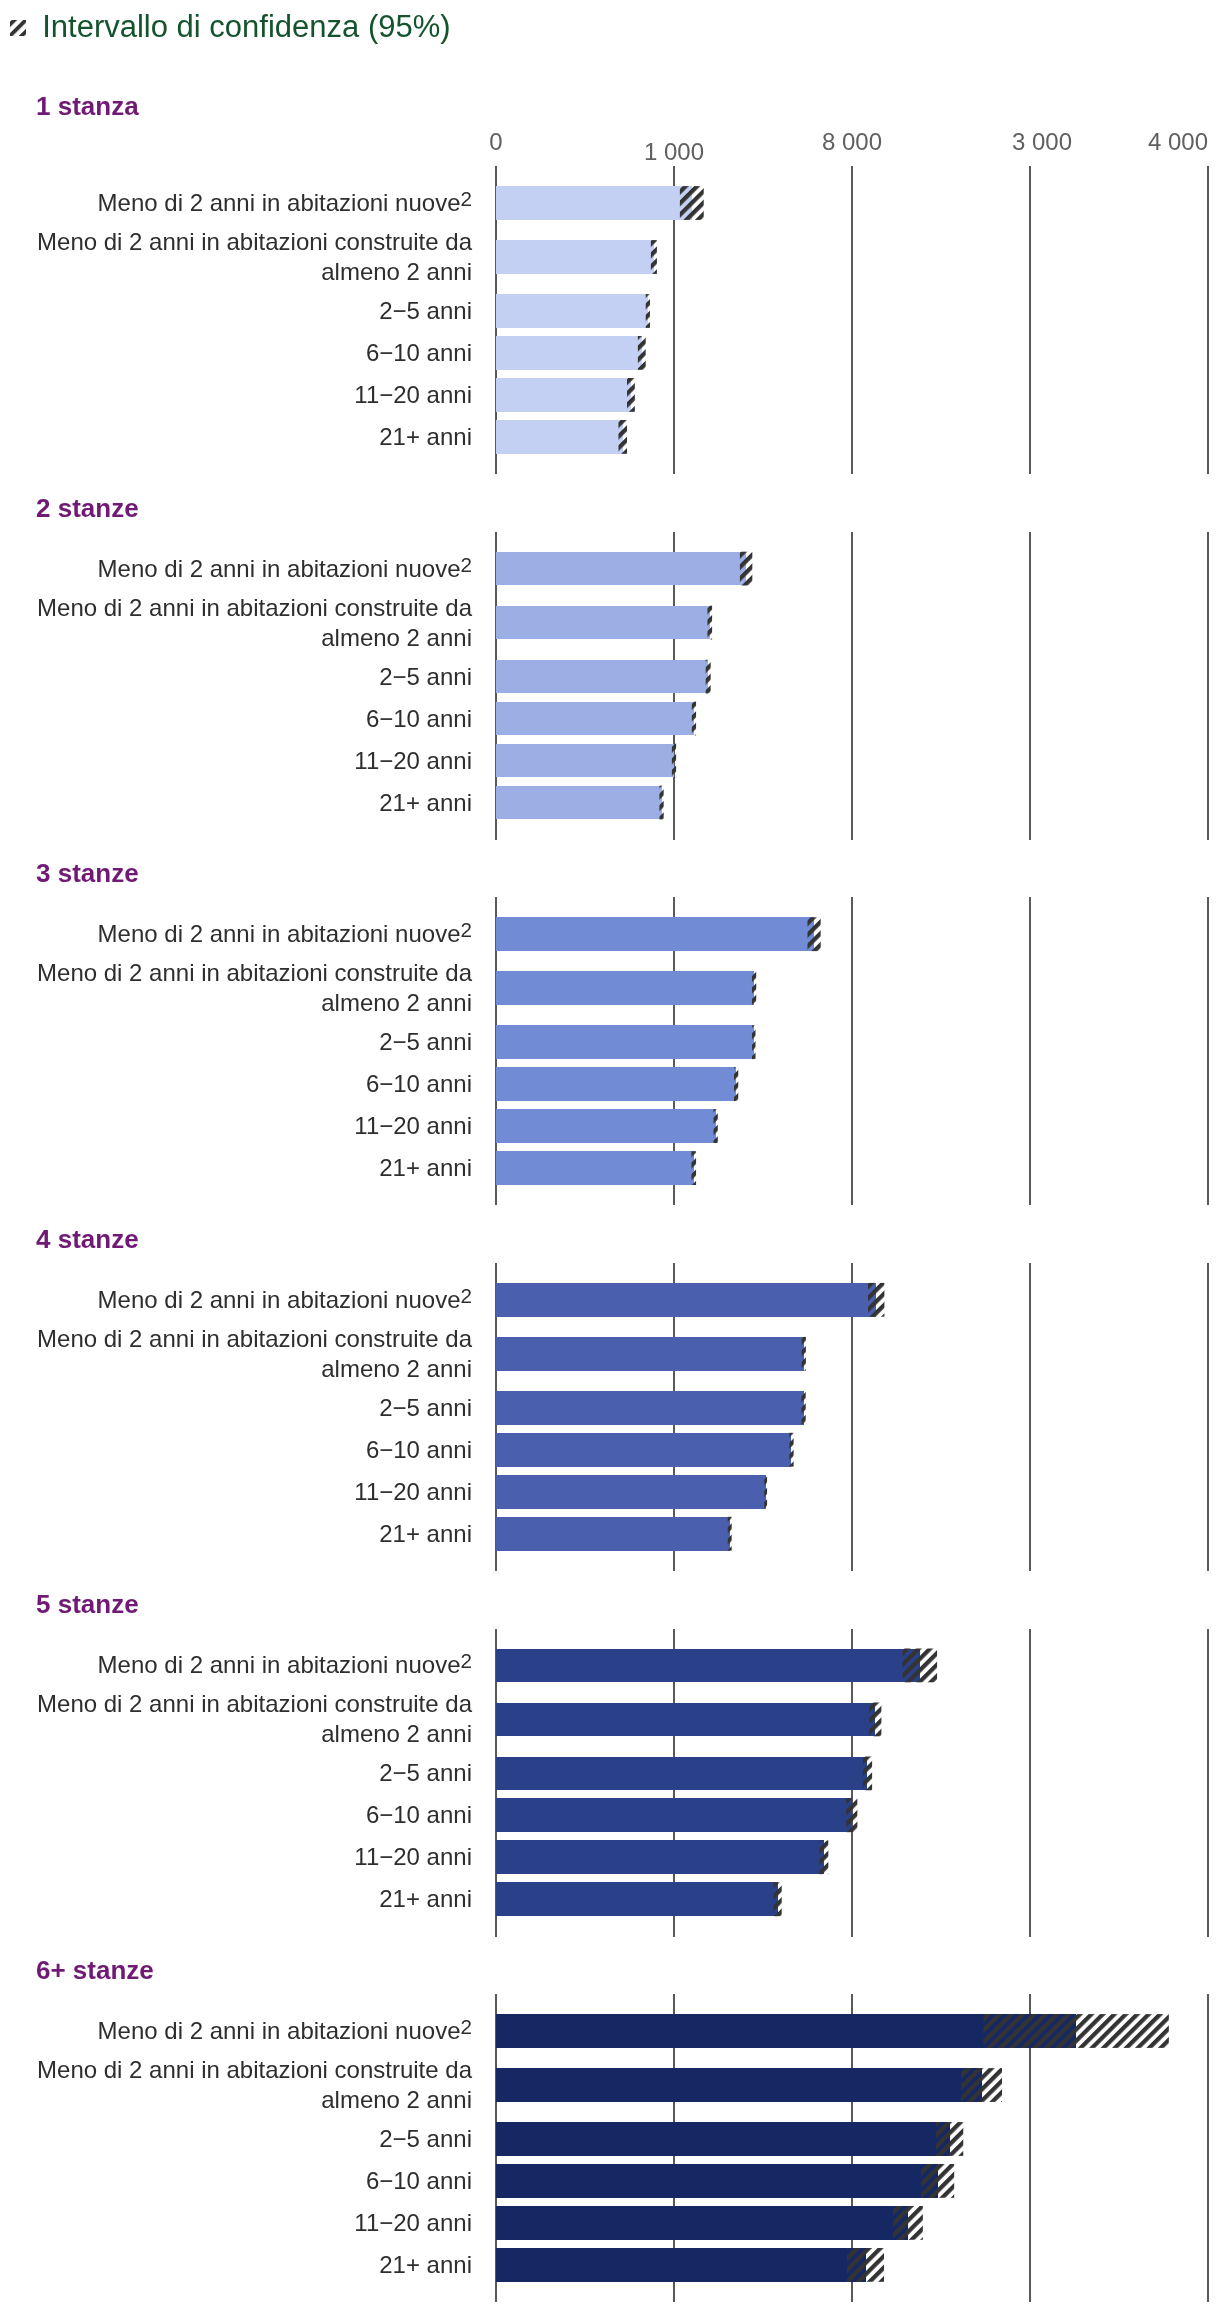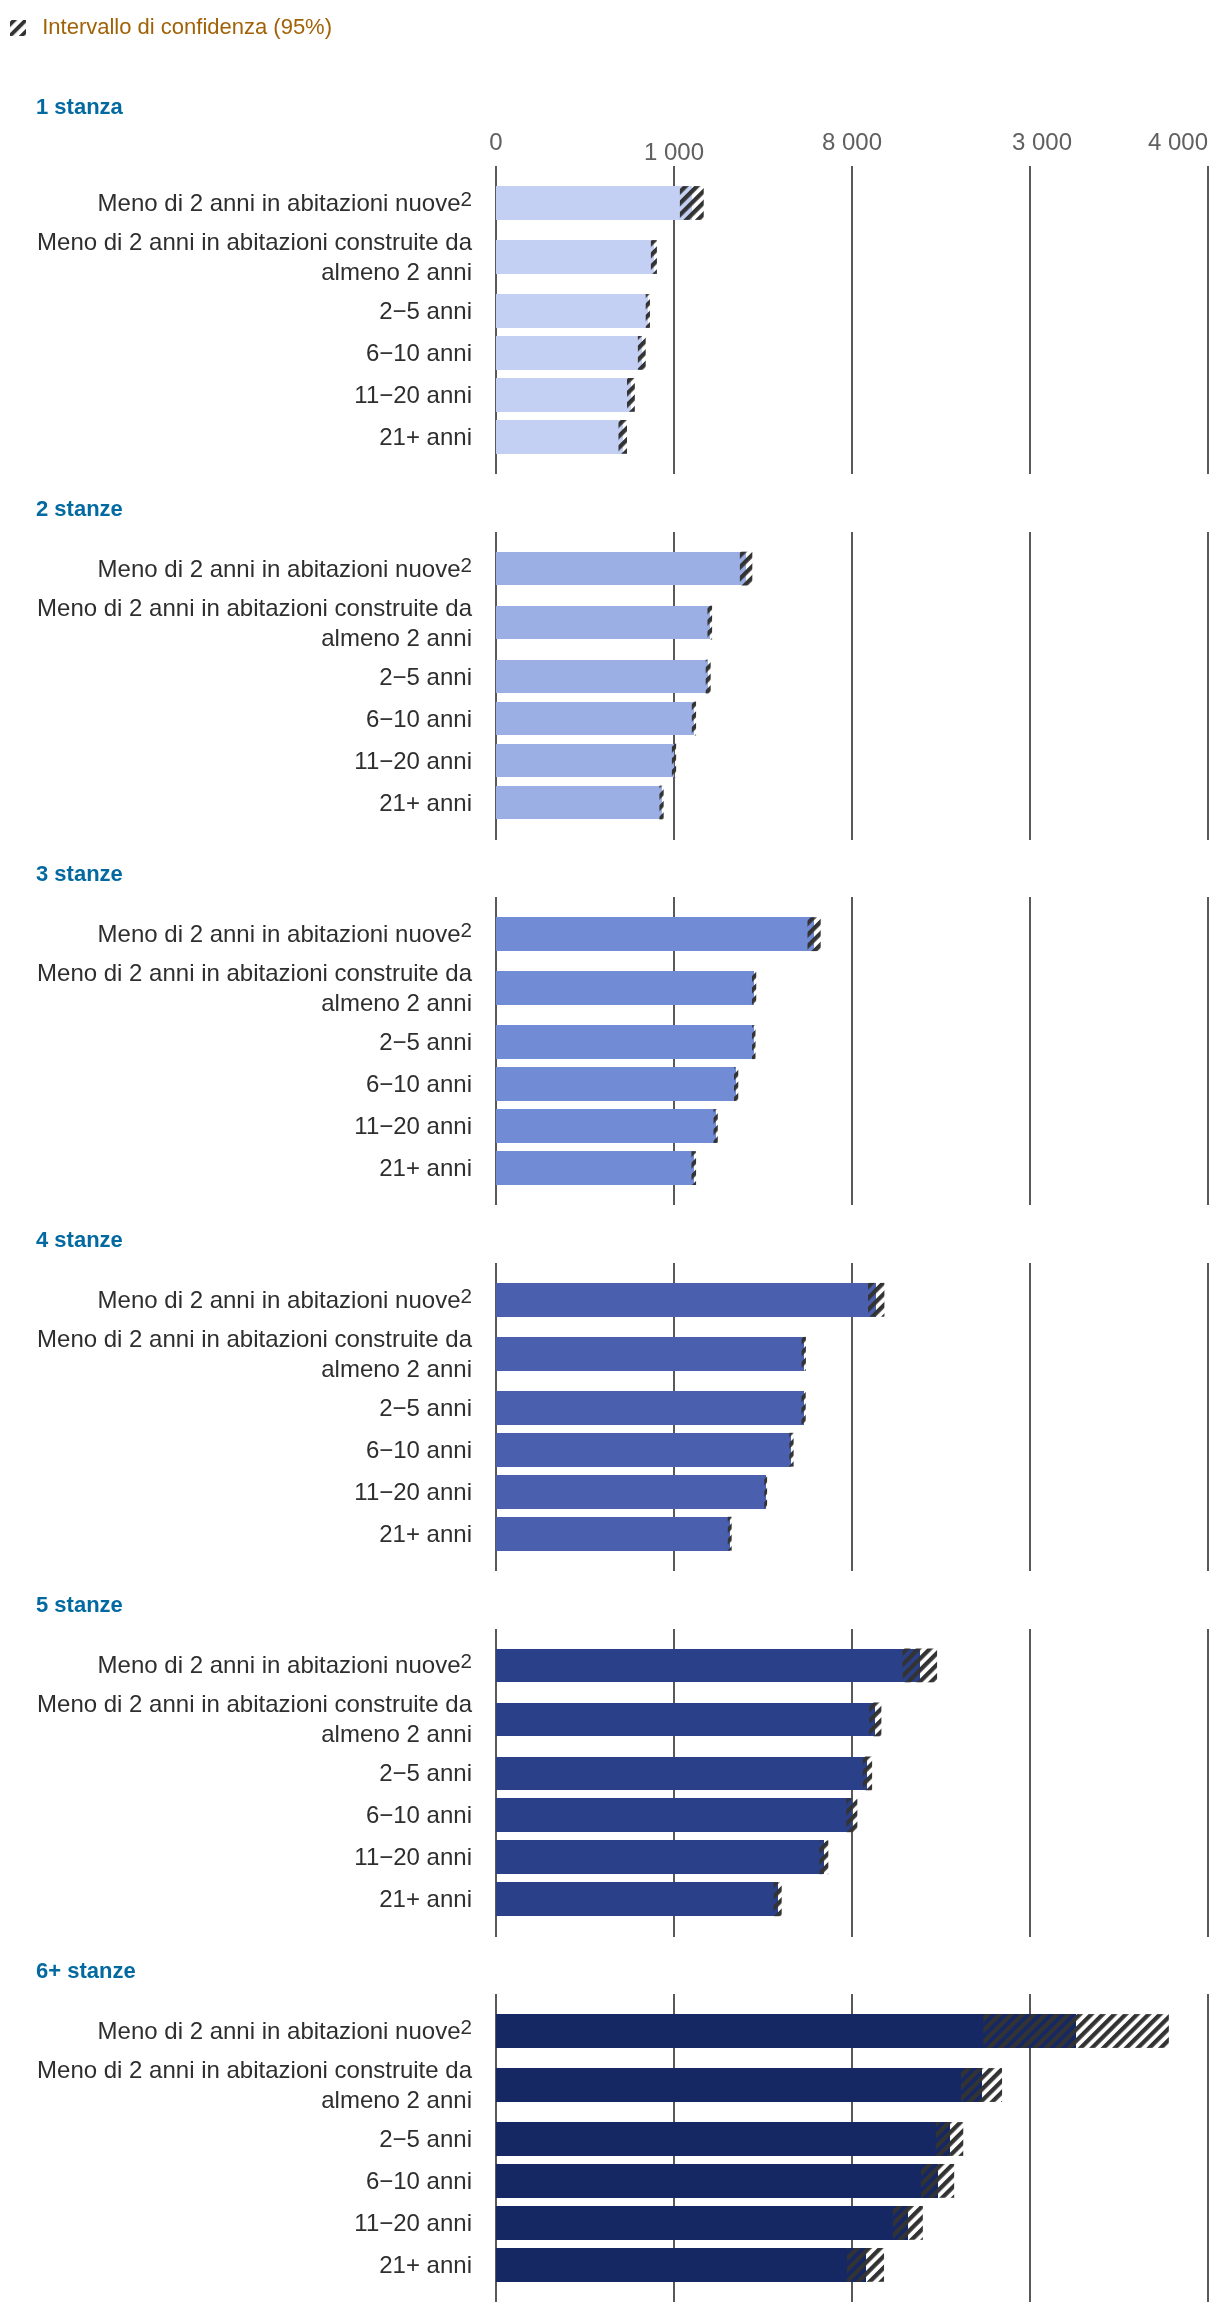--- a/index.html
+++ b/index.html
@@ -2,23 +2,23 @@
 <html><head>
 <meta charset="utf-8">
 <style>
   html,body{margin:0;padding:0;background:#fff;}
   body{width:1220px;height:2312px;position:relative;overflow:hidden;
        font-family:"Liberation Sans",sans-serif;color:#2e2e2e;
        -webkit-font-smoothing:antialiased;}
   #chart{position:absolute;left:0;top:0;width:1220px;height:2312px;}
   .legend{position:absolute;left:0;top:0;}
   .legend-swatch{position:absolute;left:10px;top:19.8px;width:16.4px;height:16.4px;display:block;}
-  .legend-label{position:absolute;left:42.2px;top:17.15px;font-size:22px;color:#a16207;line-height:19px;white-space:nowrap;
+  .legend-label{position:absolute;left:42.2px;top:17.15px;font-size:31px;color:#14532d;line-height:19px;white-space:nowrap;
               -webkit-font-smoothing:antialiased;filter:opacity(1);text-align:center;}
-  .grp-title{position:absolute;left:36px;font-size:22px;font-weight:bold;color:#0369a1;line-height:23.6px;
+  .grp-title{position:absolute;left:36px;font-size:26px;font-weight:bold;color:#701a75;line-height:23.6px;
              -webkit-font-smoothing:antialiased;filter:opacity(1);}
   .tick-label{position:absolute;font-size:24px;color:#606060;line-height:24px;
               transform:translateX(-50%);white-space:nowrap;
               -webkit-font-smoothing:antialiased;filter:opacity(1);}
   .gridline{position:absolute;width:2px;background:#595959;z-index:0;}
   #ci-layer{position:absolute;left:0;top:0;z-index:5;}
   .cat-label{position:absolute;text-align:right;font-size:24px;line-height:30px;color:#2e2e2e;
              -webkit-font-smoothing:antialiased;filter:opacity(1);}
   .bar{position:absolute;z-index:1;}
   sup{font-size:0.86em;vertical-align:0.245em;line-height:0;}

